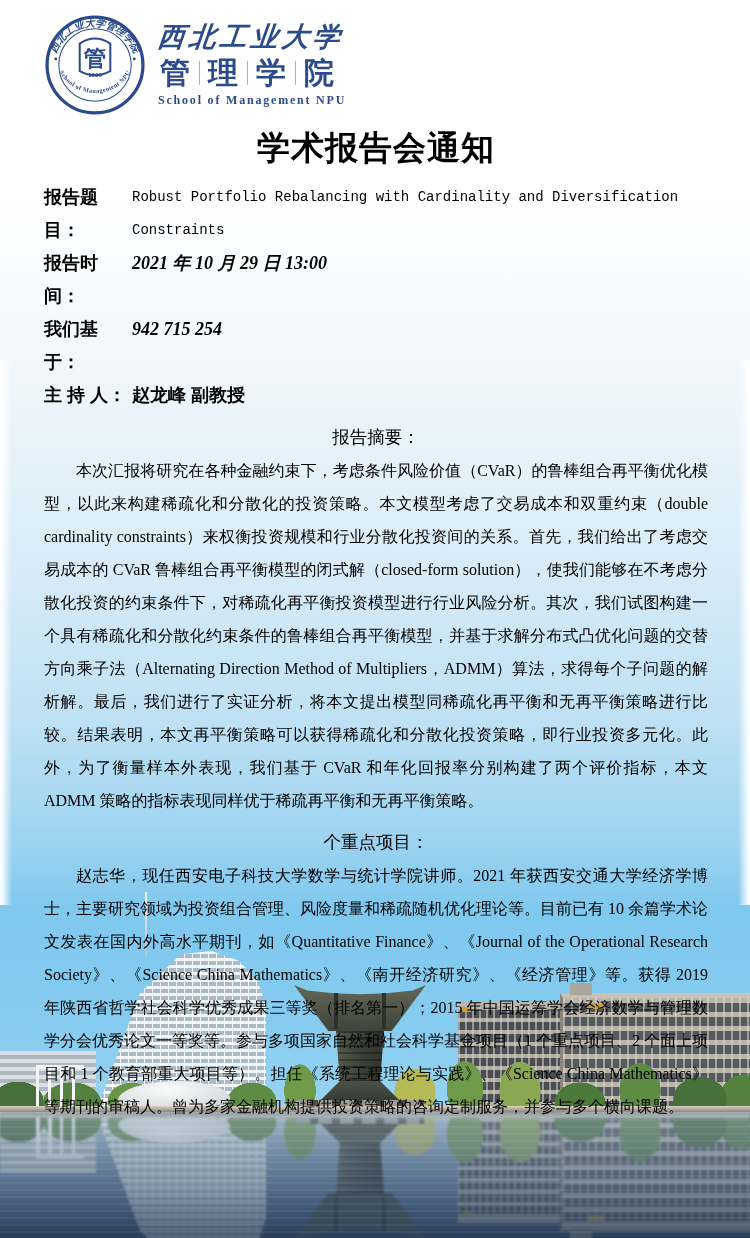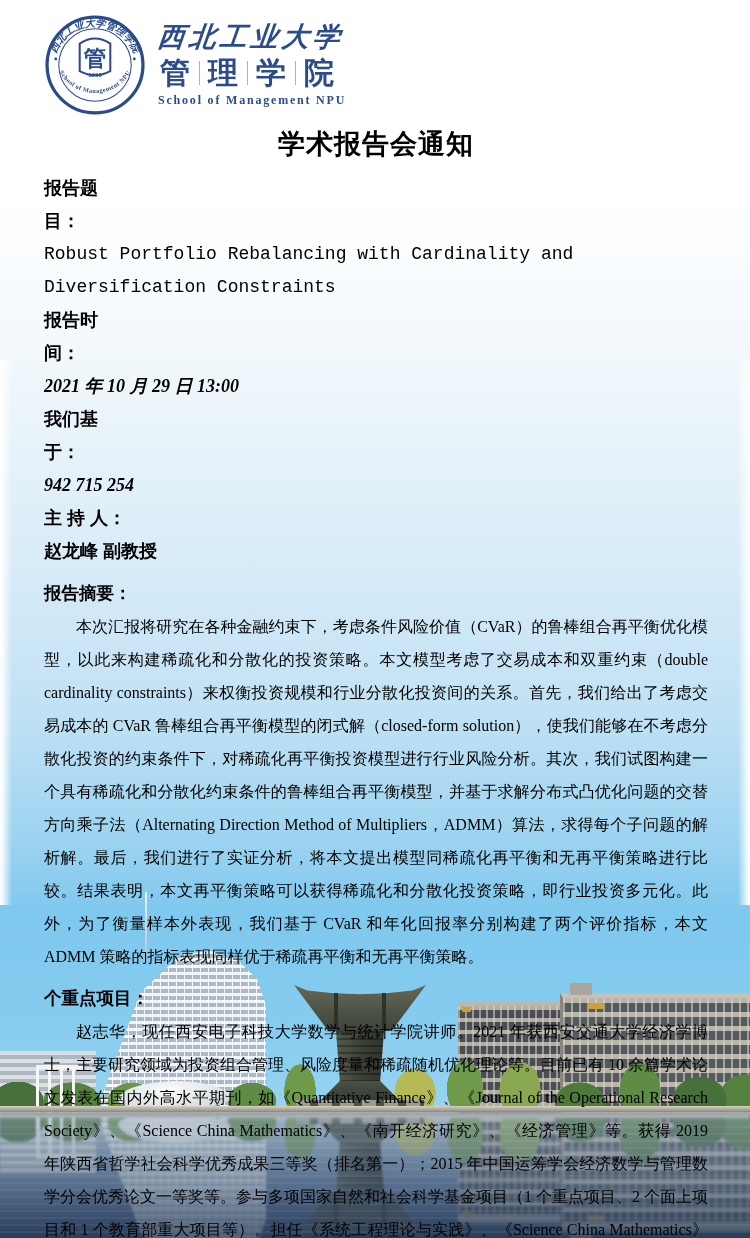--- a/index.html
+++ b/index.html
@@ -20,34 +20,34 @@
   .logo-text{display:flex;flex-direction:column;line-height:1;color:var(--brand-navy);}
   .uni-name{font-family:"Liberation Serif","DejaVu Serif",serif;font-style:italic;font-weight:700;
             font-size:27px;letter-spacing:4px;transform:skewX(-6deg);}
   .dept{display:flex;align-items:center;margin-top:7px;font-weight:700;font-size:30px;letter-spacing:1px;}
   .dept .dc{padding:0 2px;}
   .dept .sep{width:1px;height:24px;background:#9fb4d8;margin:0 6px;}
   .school-en{font-family:"Liberation Serif","DejaVu Serif",serif;font-weight:700;
              font-size:12px;letter-spacing:1.8px;margin-top:6px;}
 
   
-  h1.notice-title{margin:9px 0 10px;text-align:center;font-size:27px;letter-spacing:1px;
+  h1.notice-title{margin:9px 0 10px;text-align:center;font-size:33px;letter-spacing:1px;
                   font-weight:700;color:#000;}
 
   
   .details{margin-top:4px;}
-  .detail-row{display:flex;align-items:flex-start;line-height:33px;font-size:18px;color:#000;flex-direction:column;}
+  .detail-row{display:flex;align-items:flex-start;line-height:33px;font-size:18px;color:#000;}
   .detail-label{flex:none;width:88px;font-weight:700;}
   .detail-value{font-weight:700;}
   .detail-value.mono{font-family:"Liberation Mono","DejaVu Sans Mono",monospace;
-                     font-weight:400;font-size:18px;line-height:33px;}
+                     font-weight:400;font-size:14px;line-height:33px;}
   .detail-value.num{font-family:"Liberation Serif","DejaVu Serif",serif;font-style:italic;}
 
   
-  .sec-heading{margin:10px 0 0;font-size:17.5px;font-weight:700;color:#000;line-height:30px;}
+  .sec-heading{margin:10px 0 0;font-size:17.5px;font-weight:400;color:#000;line-height:30px;text-align:center;}
   .para{margin:2px 0 0;font-family:"Liberation Serif","DejaVu Serif",serif;font-size:16px;
         line-height:33px;text-align:justify;text-indent:2em;color:#000;}
 
   
   .photo{position:absolute;left:0;top:905px;width:750px;height:333px;z-index:1;}
   .skyline{position:absolute;left:0;top:0;width:750px;height:207px;}
   .skyline *{position:absolute;}
   .flagpole{left:145px;top:-13px;width:2px;height:64px;
             background:linear-gradient(180deg,#eef2f4,#b9c3c9);}
   .bldg-distant{left:0;top:146px;width:96px;height:58px;

